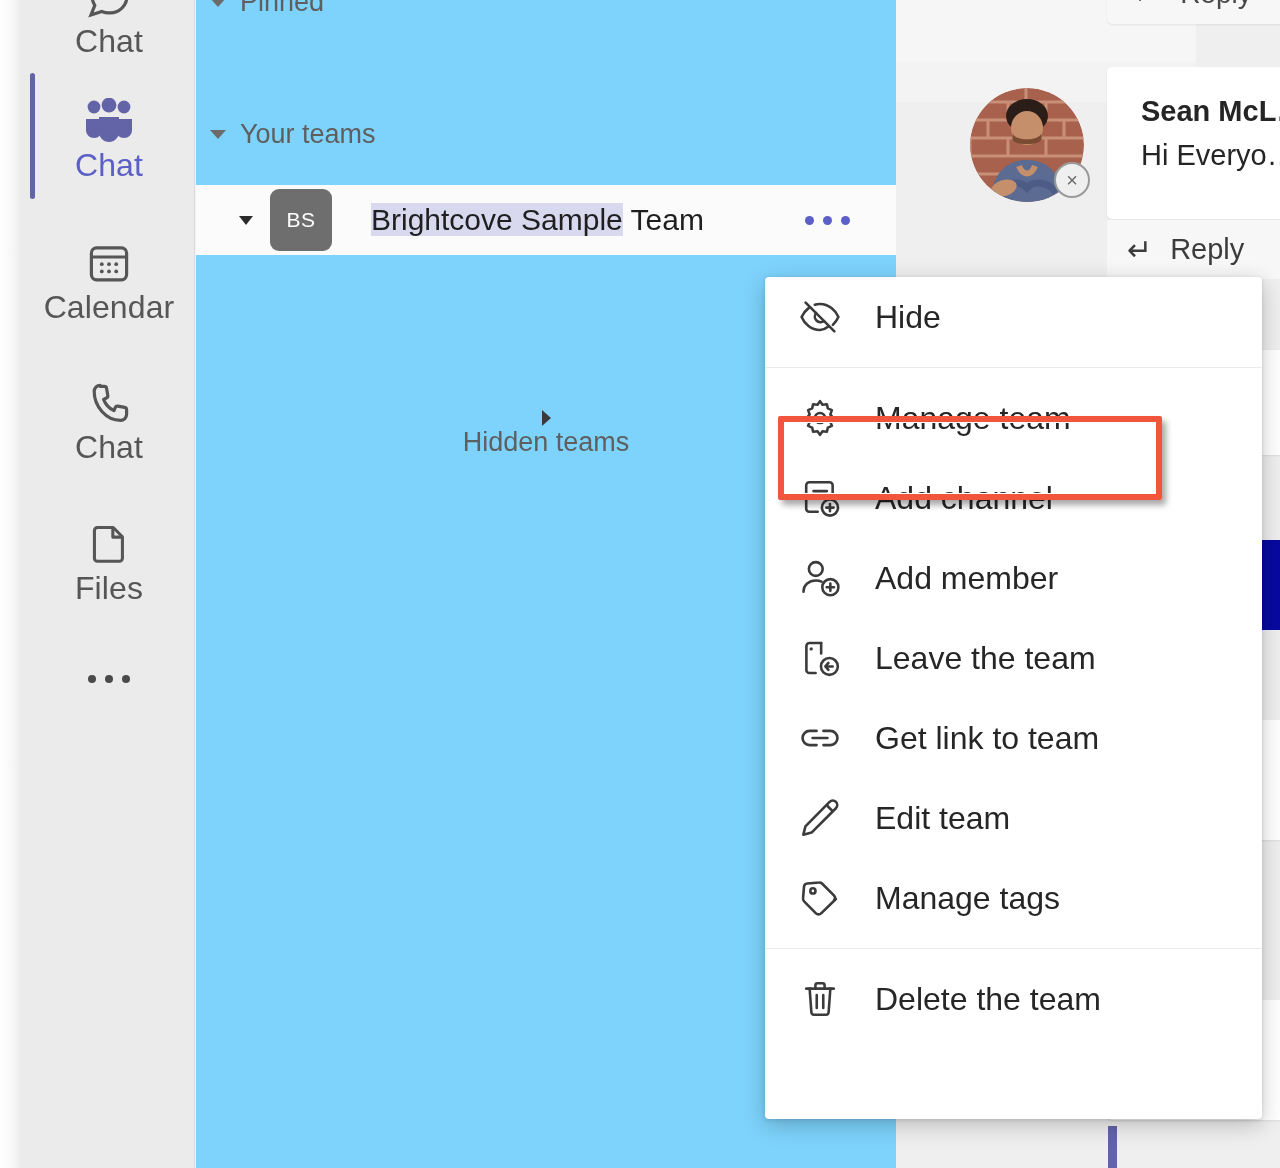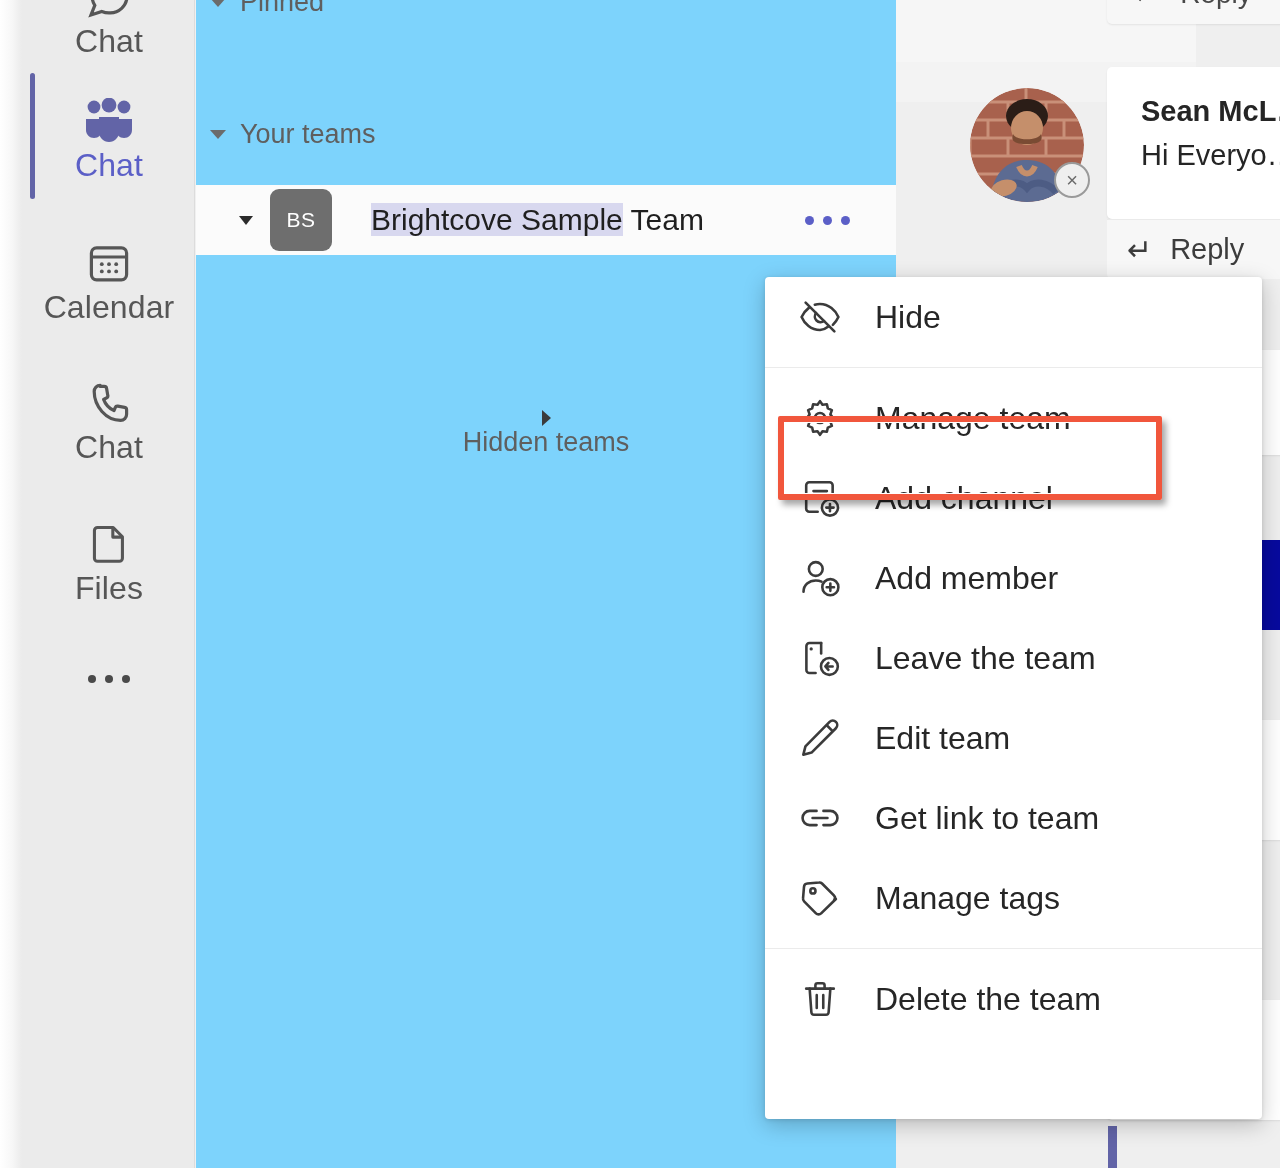--- a/index.html
+++ b/index.html
@@ -455,37 +455,37 @@
           <circle cx="7.4" cy="7.3" r=".85" fill="#3b3b3b" stroke="none"></circle>
           <circle cx="16.9" cy="16.4" r="4.4"></circle>
           <path d="M18.6 16.4h-3.6M16.4 14.6l-1.6 1.8 1.6 1.8"></path>
         </svg>
       </div>
       <div class="mi-label">Leave the team</div>
     </div>
 
     <div class="menu-item">
       <div class="mi-icon">
-        <svg width="46" height="46" viewBox="0 0 24 24" fill="none" stroke="#3b3b3b" stroke-width="1.35" stroke-linejoin="round">
-          <path d="M17 3.6a2.3 2.3 0 0 1 3.3 3.3L7.6 19.6 3.3 20.7l1.1-4.3L17 3.6Z"></path>
-          <path d="M15.4 5.2l3.3 3.3"></path>
-        </svg>
-      </div>
-      <div class="mi-label">Edit team</div>
-    </div>
-
-    <div class="menu-item">
-      <div class="mi-icon">
         <svg width="46" height="46" viewBox="0 0 24 24" fill="none" stroke="#3b3b3b" stroke-width="1.35" stroke-linecap="round">
           <path d="M10.2 8.3H6.6a3.7 3.7 0 0 0 0 7.4h3.6"></path>
           <path d="M13.8 8.3h3.6a3.7 3.7 0 0 1 0 7.4h-3.6"></path>
           <path d="M8.1 12h7.8"></path>
         </svg>
       </div>
       <div class="mi-label">Get link to team</div>
+    </div>
+
+    <div class="menu-item">
+      <div class="mi-icon">
+        <svg width="46" height="46" viewBox="0 0 24 24" fill="none" stroke="#3b3b3b" stroke-width="1.35" stroke-linejoin="round">
+          <path d="M17 3.6a2.3 2.3 0 0 1 3.3 3.3L7.6 19.6 3.3 20.7l1.1-4.3L17 3.6Z"></path>
+          <path d="M15.4 5.2l3.3 3.3"></path>
+        </svg>
+      </div>
+      <div class="mi-label">Edit team</div>
     </div>
 
     <div class="menu-item">
       <div class="mi-icon">
         <svg width="46" height="46" viewBox="0 0 24 24" fill="none" stroke="#3b3b3b" stroke-width="1.35" stroke-linejoin="round">
           <path d="M20.3 12.5 12.6 20a1.9 1.9 0 0 1-2.7 0L3.7 13.8a1.9 1.9 0 0 1-.55-1.55l.5-6.1a1.9 1.9 0 0 1 1.75-1.75l6.1-.5a1.9 1.9 0 0 1 1.55.55l6.2 6.2a1.9 1.9 0 0 1 .05 2.6Z"></path>
           <circle cx="8.3" cy="8.3" r="1.35"></circle>
         </svg>
       </div>
       <div class="mi-label">Manage tags</div>

